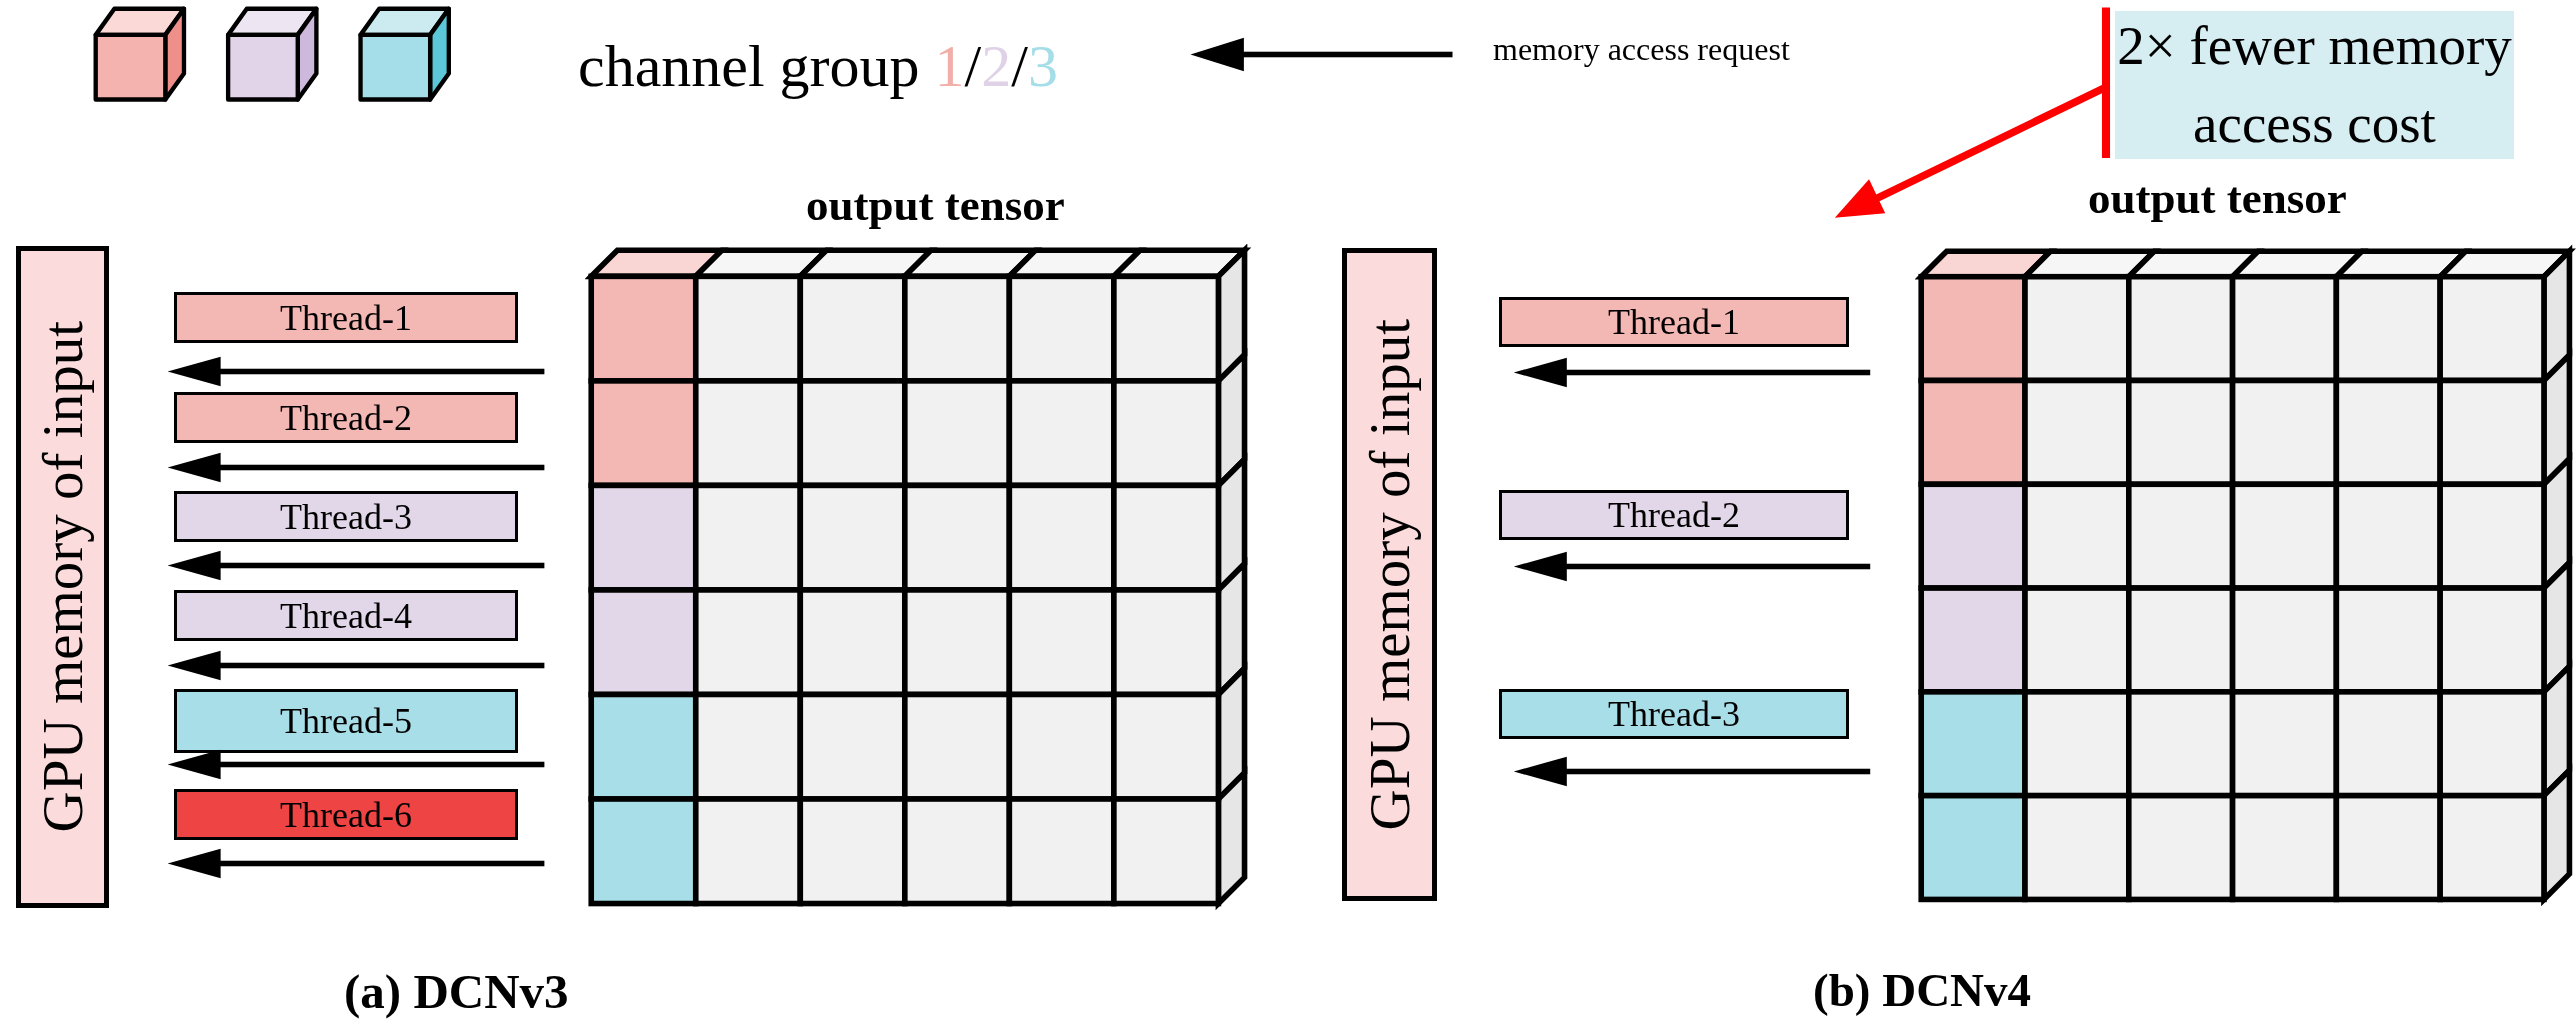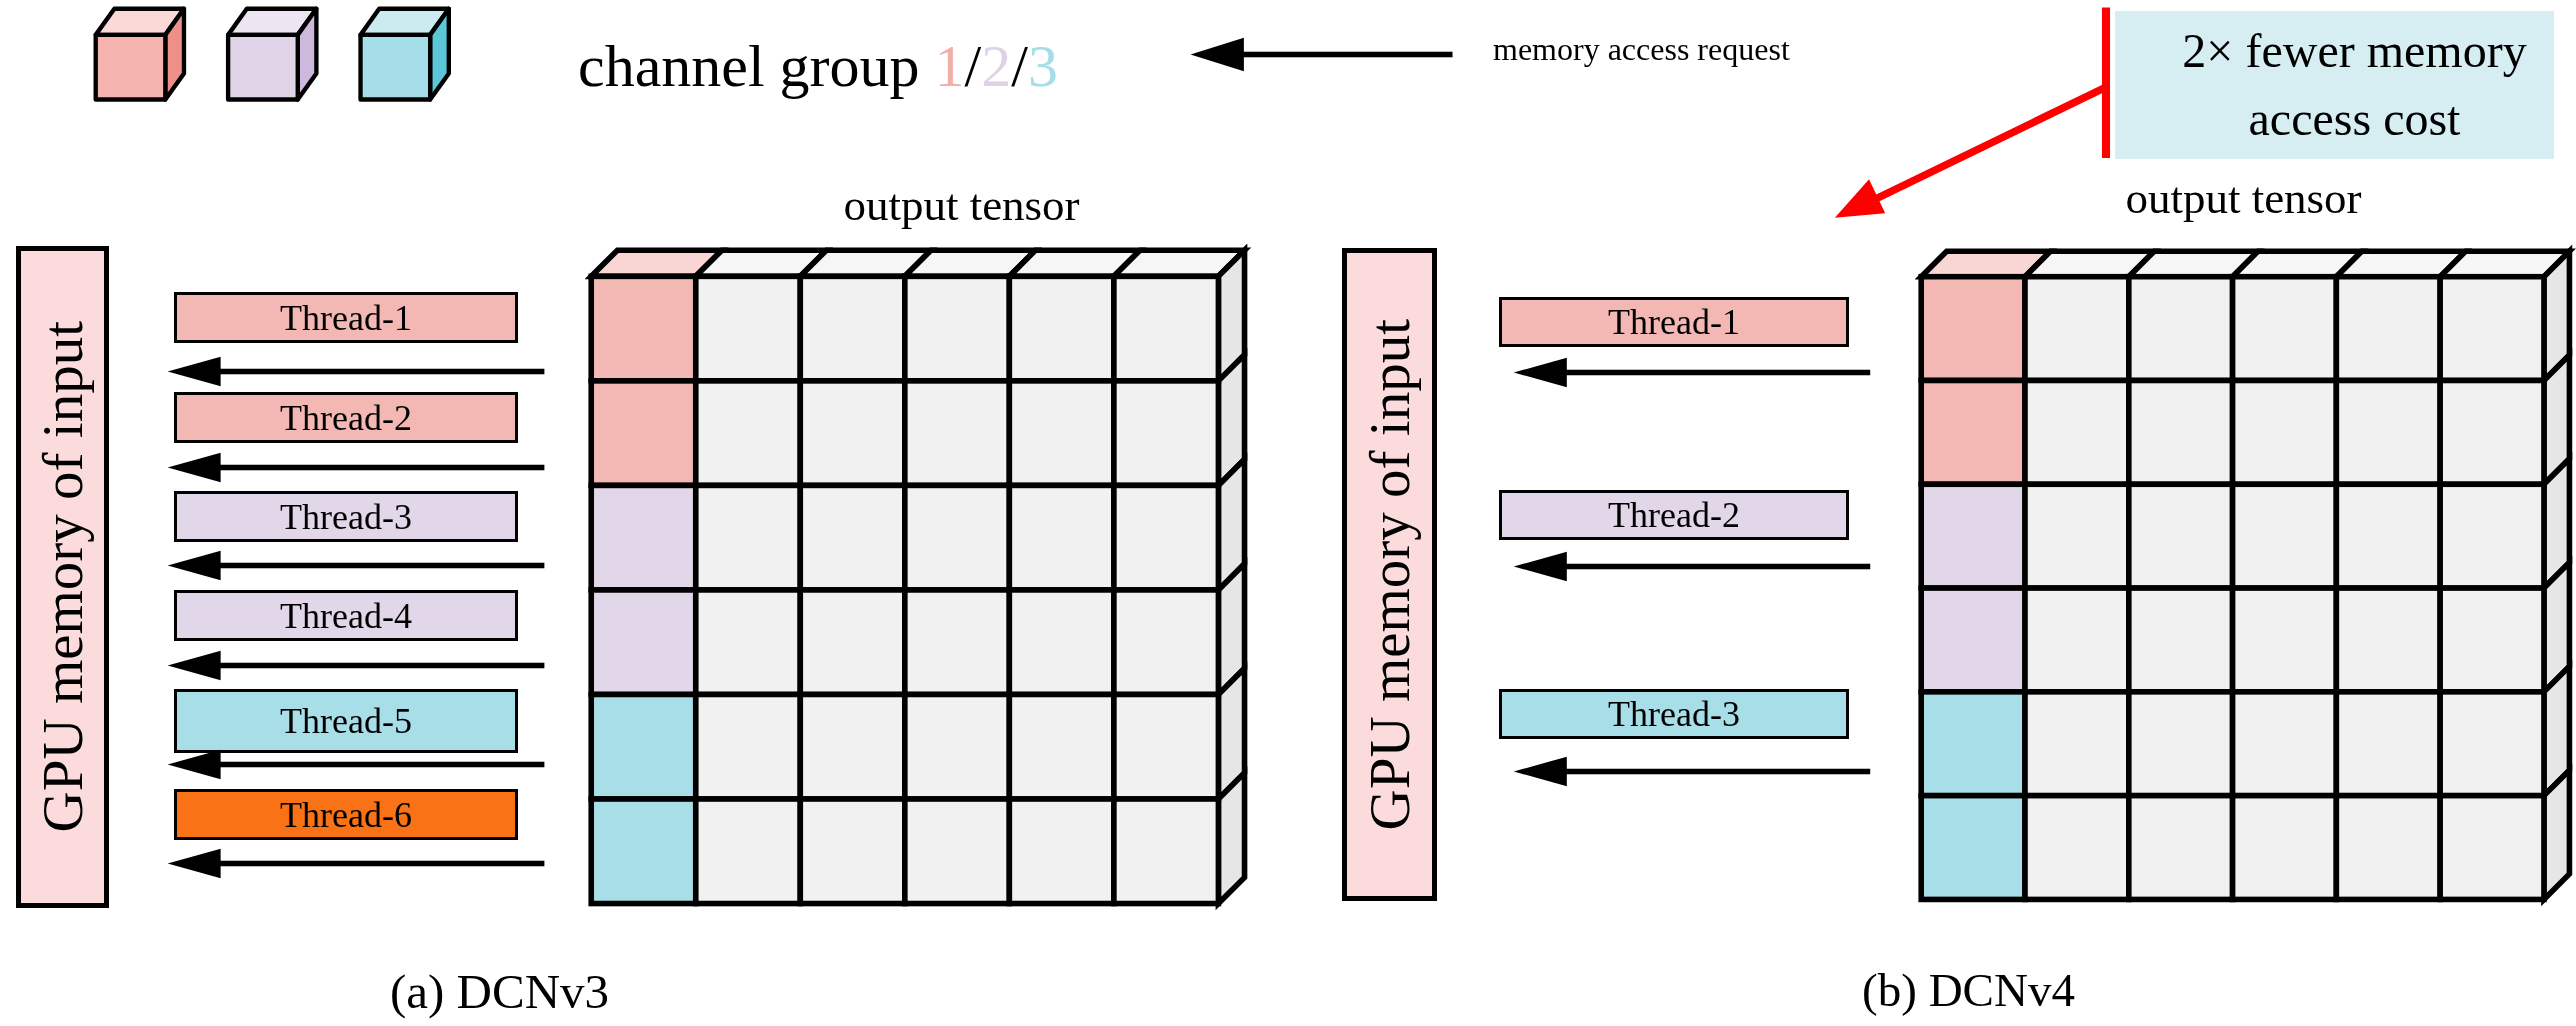--- a/index.html
+++ b/index.html
@@ -1,25 +1,25 @@
 <!DOCTYPE html>
 <html style="--red: #FF0000; --callout-bg: #D6EDF2; --gpu-fill: #FBDBDB;font-size:10px"><head>
 <meta charset="utf-8">
 <style>
   html,body{margin:0;padding:0;background:#fff;}
   #canvas{position:relative;width:2576px;height:1026px;background:#fff;
           font-family:"Liberation Serif","DejaVu Serif",serif;overflow:hidden;color:#000;}
   .abs{position:absolute;}
   .label{color:#000;white-space:nowrap;}
-  .center{text-align:center;}
+  .center{font-weight:bold;}
   .gpu-box{background:var(--gpu-fill,#FBDBDB);border:5px solid #000;box-sizing:border-box;
            display:flex;align-items:center;justify-content:center;}
   .gpu-text{writing-mode:vertical-rl;transform:rotate(180deg);font-size:57px;color:#000;white-space:nowrap;}
   #callout{background:var(--callout-bg,#D6EDF2);display:flex;flex-direction:column;
-           justify-content:center;text-align:center;font-size:48px;line-height:1.42;padding-left:40px;}
+           justify-content:center;text-align:center;font-size:55px;line-height:1.42;}
   .thread-box{position:absolute;border:3.1px solid #000;box-sizing:border-box;
               display:flex;align-items:center;justify-content:center;font-size:36px;}
   .redline{stroke:var(--red,#FF0000);}
   .redfill{fill:var(--red,#FF0000);}
 </style>
 </head>
 <body>
 
 <div id="canvas">
 
@@ -204,21 +204,21 @@
       <rect x="70" y="25.5" width="543" height="9" fill="#000"></rect>
       <polygon points="2,30 88,6 88,54" fill="#000"></polygon>
     </svg>
     <div class="thread-box" style="left: 174px; top: 689px; width: 344px; height: 64px; background: rgb(168, 222, 232);">
       <span>Thread-5</span>
     </div>
     <svg width="382" height="37" class="abs" style="left: 165px; top: 746px;" viewBox="0 0 615 60">
       <rect x="70" y="25.5" width="543" height="9" fill="#000"></rect>
       <polygon points="2,30 88,6 88,54" fill="#000"></polygon>
     </svg>
-    <div class="thread-box" style="left: 174px; top: 789px; width: 344px; height: 51px; background: #f97316;">
+    <div class="thread-box" style="left: 174px; top: 789px; width: 344px; height: 51px; background: #ef4444;">
       <span>Thread-6</span>
     </div>
     <svg width="382" height="37" class="abs" style="left: 165px; top: 845px;" viewBox="0 0 615 60">
       <rect x="70" y="25.5" width="543" height="9" fill="#000"></rect>
       <polygon points="2,30 88,6 88,54" fill="#000"></polygon>
     </svg>
     <div class="thread-box" style="left: 1499px; top: 297px; width: 350px; height: 50px; background: rgb(244, 184, 180);">
       <span>Thread-1</span>
     </div>
     <svg width="362" height="37" class="abs" style="left: 1511px; top: 354px;" viewBox="0 0 582 60">

